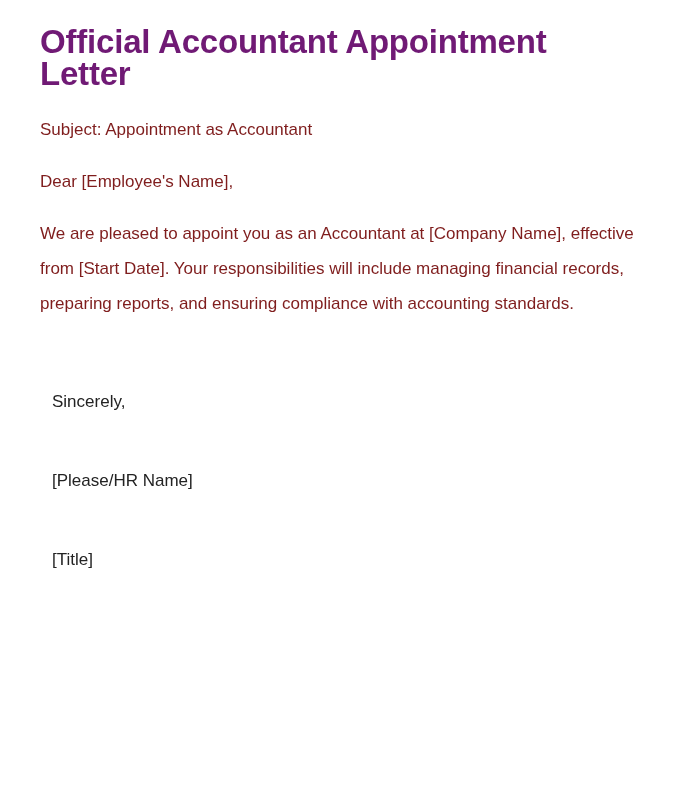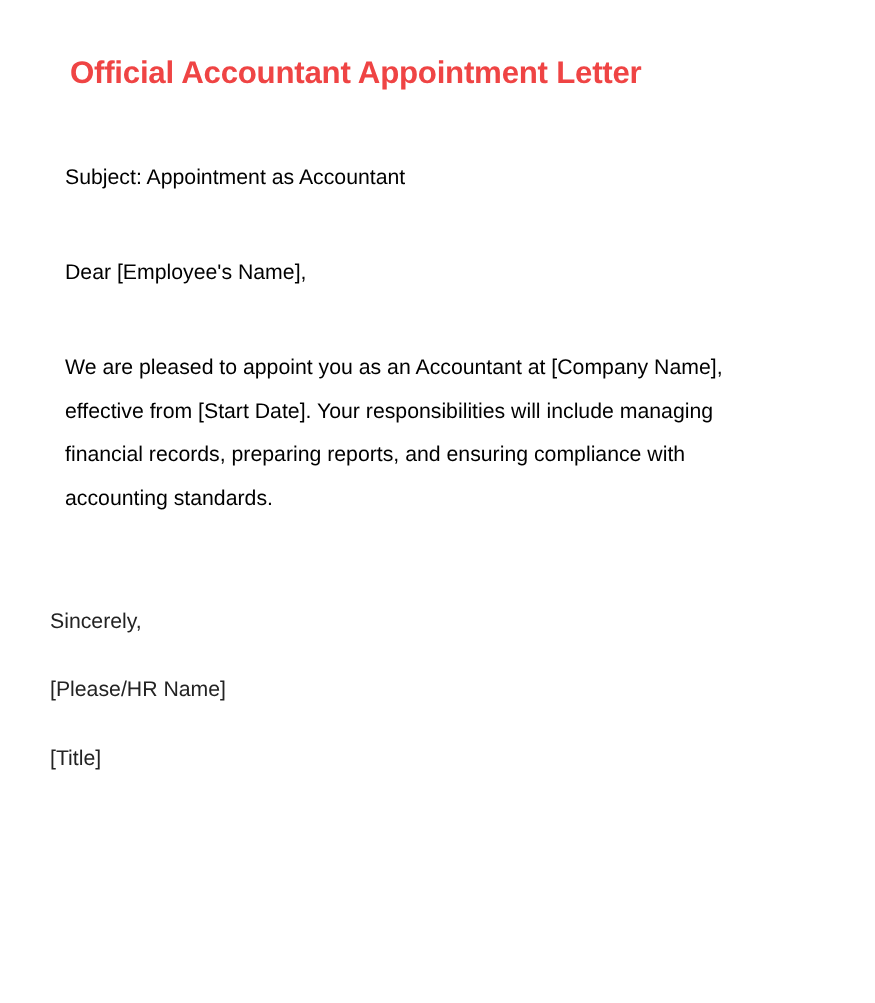--- a/index.html
+++ b/index.html
@@ -15,50 +15,50 @@
     -webkit-font-smoothing: antialiased;
   }
   .page {
     box-sizing: border-box;
     width: 700px;
     height: 802px;
     background: #ffffff;
     padding: 26px 60px 0 40px;
   }
   .doc-title {
-    margin: 16px;
+    margin: 0;
     padding: 0;
-    font-size: 25px;
+    font-size: 33px;
     line-height: 32px;
     font-weight: 700;
     letter-spacing: -0.2px;
-    color: #ef4444;
+    color: #701a75;
     font-family: "Liberation Sans", sans-serif;
   }
   .para {
-    margin: 12px;
+    margin: 0;
     padding: 0;
     font-size: 17px;
     line-height: 35px;
-    color: #000000;
+    color: #7f1d1d;
     font-weight: 400;
     max-width: 600px;
     font-family: "Liberation Sans", sans-serif;
   }
   .gap-title {
     height: 22px;
   }
   .gap-para {
     height: 17px;
   }
   .gap-sign {
     height: 20px;
   }
   .sign-line {
-    margin: 0;
+    margin: 12px;
     padding: 0;
     font-size: 17px;
     line-height: 35px;
     color: #232323;
     font-family: "Liberation Sans", sans-serif;
   }
 </style>
 </head>
 <body>
 

